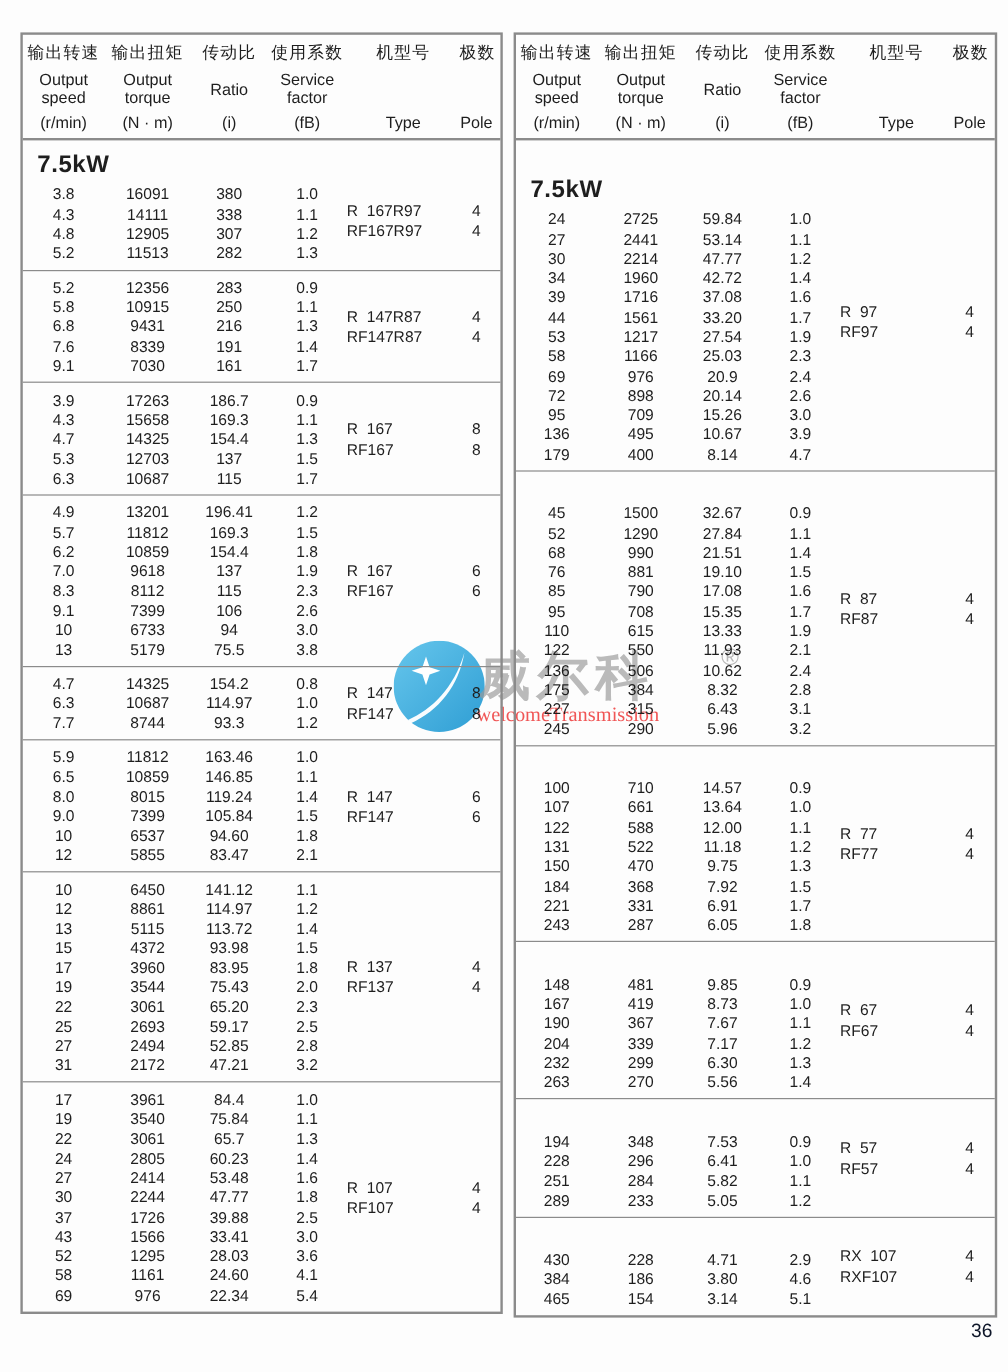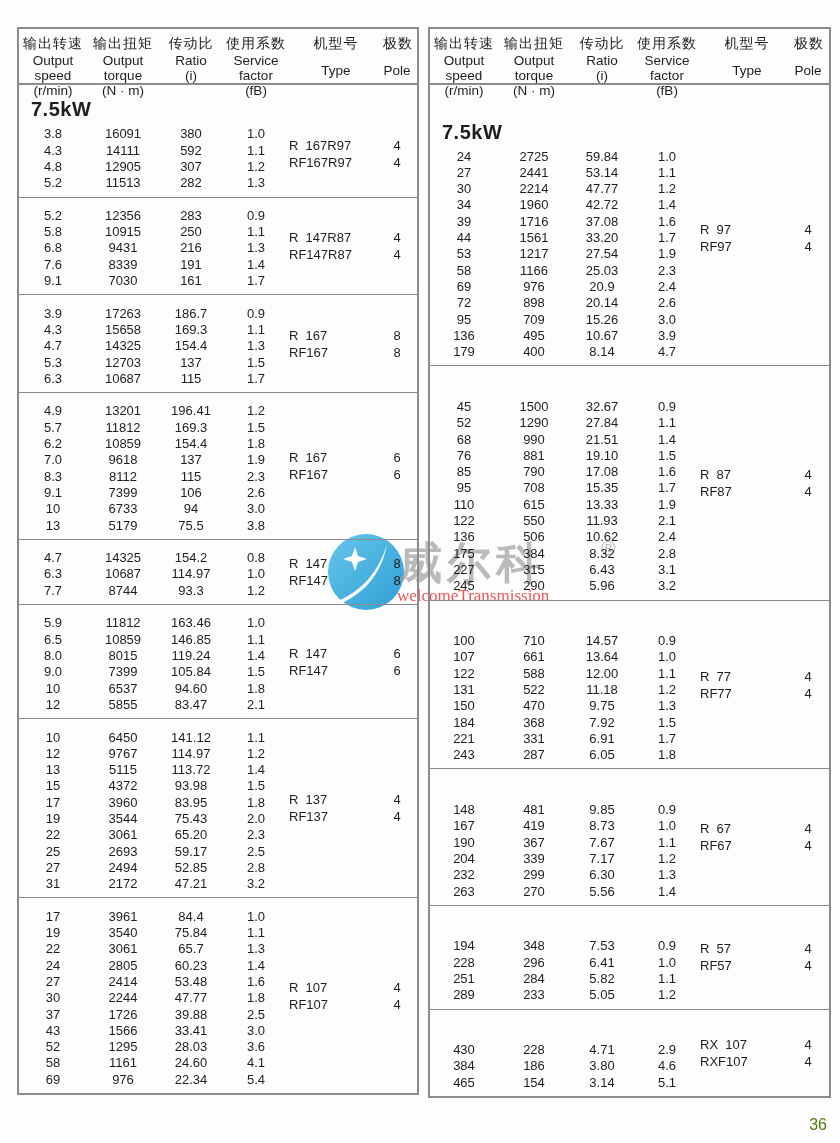--- a/index.html
+++ b/index.html
@@ -8,21 +8,21 @@
     background:#fdfdfd;color:#1e1e1e;
     font-family:"Liberation Sans",sans-serif;
   }
   .panel{
     position:absolute;box-sizing:border-box;border:2px solid #8b8b8b;
     background:transparent;z-index:2;display:flex;flex-direction:column;
   }
   #panel-left{left:17px;top:27px;width:402px;height:1068px}
   #panel-right{left:428px;top:27px;width:403px;height:1071px}
   .phead{
-    display:flex;border-bottom:2px solid #8b8b8b;height:56px;
+    display:flex;border-bottom:2px solid #8b8b8b;height:88px;
     box-sizing:border-box;padding:6px 0 5px 0;flex:0 0 auto;
   }
   .hcell{display:flex;flex-direction:column;justify-content:space-between;text-align:center}
   .hcell .cn{font-size:14px;letter-spacing:1px;white-space:nowrap}
   .hcell .enwrap{font-size:13.5px;line-height:15px}
   .hcell .unit{font-size:13.5px}
   .pbody{flex:1 1 auto;display:flex;flex-direction:column}
   .group{
     flex:1 0 auto;position:relative;display:flex;flex-direction:column;
     justify-content:flex-end;padding:5px 0;
@@ -37,21 +37,21 @@
   }
   .with-heading > .typeblock{top:calc(50% + 13px)}
   .typerow{display:flex}
   .tname{width:94px;white-space:pre;text-align:left}
   .tpole{width:28px;text-align:center}
   .wm{position:absolute;z-index:1}
   #wm-logo{left:328px;top:534px;width:76px;height:76px}
   #wm-cn{left:398px;top:534px;font-size:44px;font-weight:700;color:#9b9b9b;opacity:.68;letter-spacing:5px;white-space:nowrap}
   #wm-reg{left:601px;top:537px;font-size:20px;color:#9b9b9b;opacity:.7}
   #wm-en{left:397px;top:586px;font-size:17px;color:#ef4444;opacity:.9;font-family:"Liberation Serif",serif;white-space:nowrap}
-  #page-num{position:absolute;right:13px;bottom:9px;font-size:16px;color:#4d7c0f;z-index:2}
+  #page-num{position:absolute;right:13px;bottom:24px;font-size:16px;color:#0f172a;z-index:2}
 </style>
 </head>
 <body>
 
 <svg id="wm-logo" class="wm" viewBox="0 0 76 76" xmlns="http://www.w3.org/2000/svg" aria-hidden="true">
   <defs>
     <linearGradient id="wmg" x1="0" y1="0" x2="1" y2="1">
       <stop offset="0" stop-color="#66c6ec"></stop>
       <stop offset="1" stop-color="#2f9ed4"></stop>
     </linearGradient>
@@ -113,21 +113,21 @@
         <div class="power">7.5kW</div>
         <div class="row">
           <span>3.8</span>
           <span>16091</span>
           <span>380</span>
           <span>1.0</span>
         </div>
         <div class="row">
           <span>4.3</span>
           <span>14111</span>
-          <span>592</span>
+          <span>338</span>
           <span>1.1</span>
         </div>
         <div class="row">
           <span>4.8</span>
           <span>12905</span>
           <span>307</span>
           <span>1.2</span>
         </div>
         <div class="row">
           <span>5.2</span>
@@ -370,21 +370,21 @@
       </div>
       <div class="group">
         <div class="row">
           <span>10</span>
           <span>6450</span>
           <span>141.12</span>
           <span>1.1</span>
         </div>
         <div class="row">
           <span>12</span>
-          <span>9767</span>
+          <span>8861</span>
           <span>114.97</span>
           <span>1.2</span>
         </div>
         <div class="row">
           <span>13</span>
           <span>5115</span>
           <span>113.72</span>
           <span>1.4</span>
         </div>
         <div class="row">

